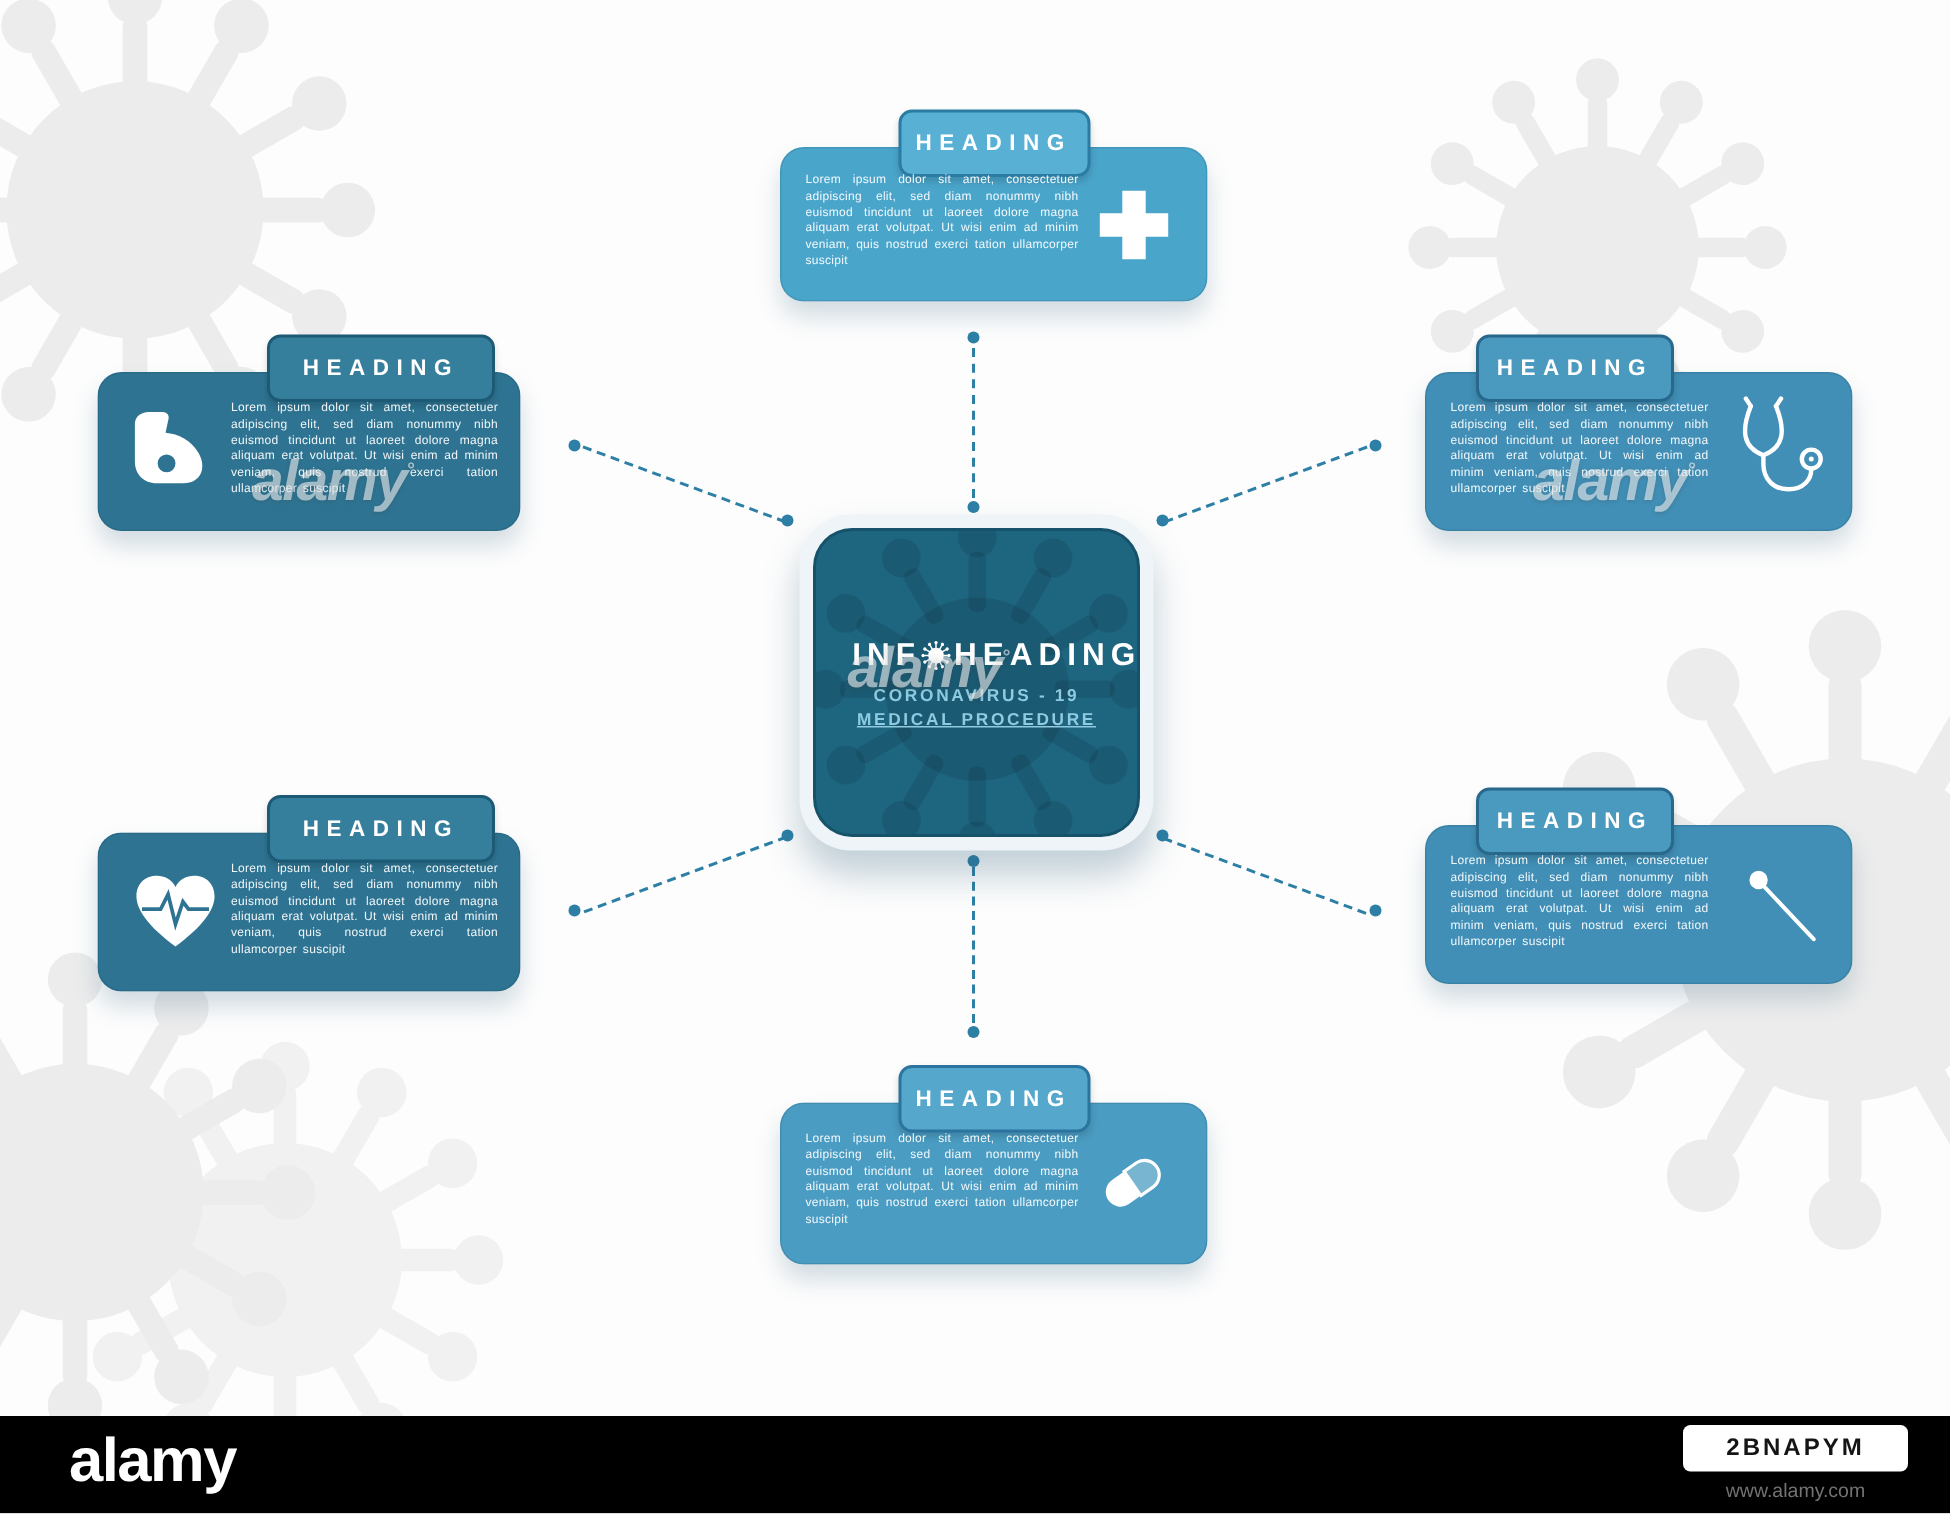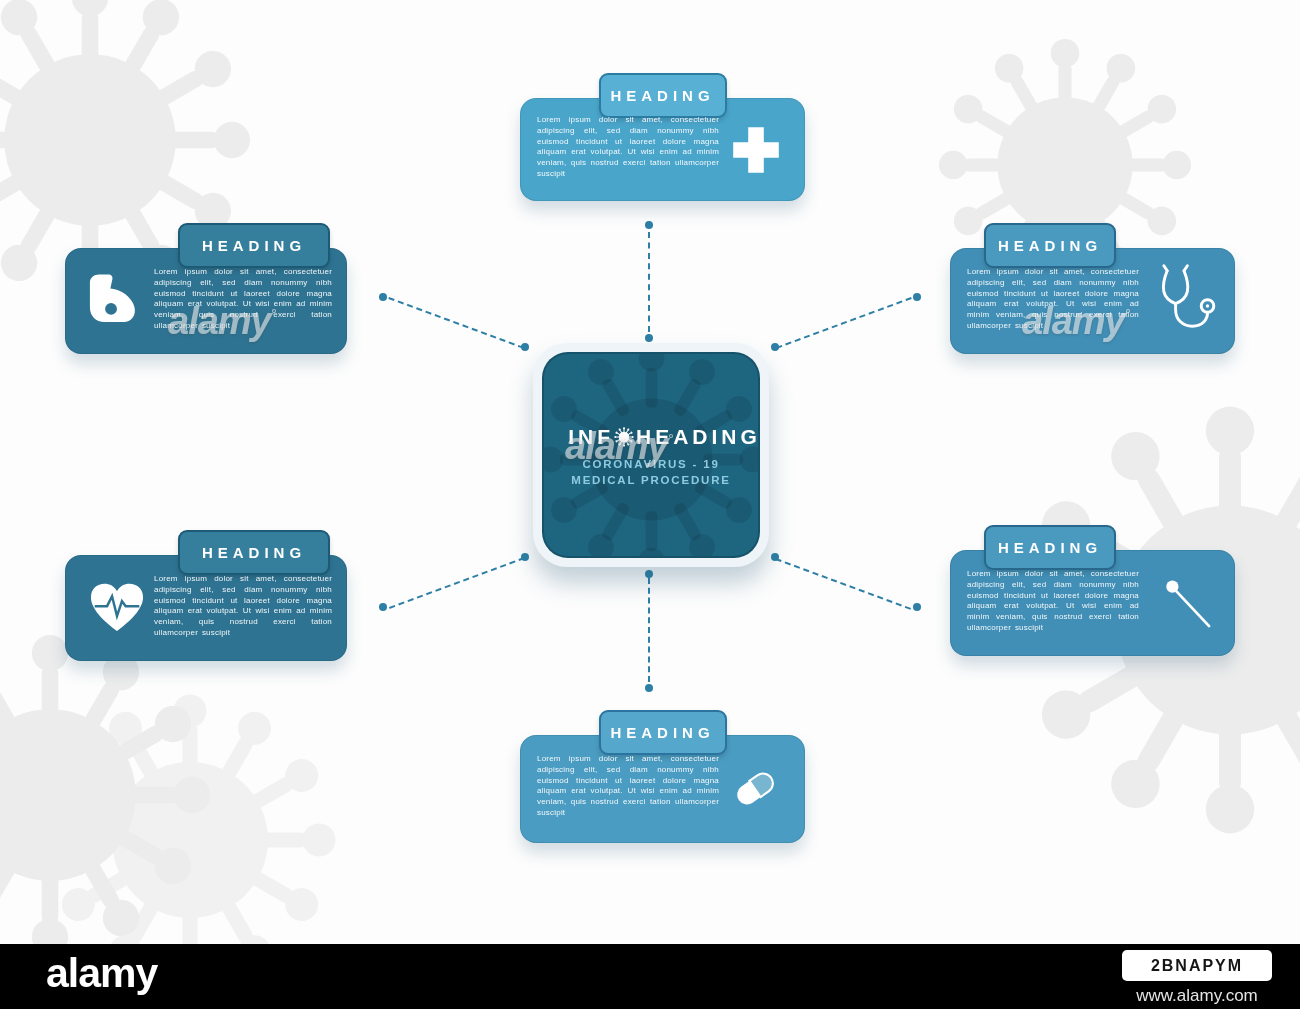--- a/index.html
+++ b/index.html
@@ -64,21 +64,21 @@
                   background: #1E6580; border-radius: 26px; overflow: hidden;
                   border: 2px solid rgba(0,30,45,0.25);
                   display: flex; flex-direction: column; align-items: center; justify-content: center; }
   .center-inner svg.cwm { position: absolute; left: -10px; top: -12px; width: 235px; height: 235px;
                           fill: rgba(0,0,0,0.10); }
   .c-title { position: relative; display: flex; align-items: center; color: #fff;
              font-weight: bold; font-size: 21px; letter-spacing: 4px; margin-left: 27px; }
   .c-title svg { width: 20px; height: 20px; fill: #fff; margin: 0 2px 0 0; }
   .c-sub { position: relative; margin-top: 9px; color: #8FCBE0; font-weight: bold;
            font-size: 11.5px; letter-spacing: 1.8px; }
-  .c-sub2 { margin-top: 4px; }
+  .c-sub2 { margin-top: 4px; text-decoration: underline; }
 
   
   .dot    { position: absolute; width: 8px; height: 8px; border-radius: 50%;
             background: #2d7fa5; z-index: 5; }
   .dash-v { position: absolute; width: 0; border-left: 2px dashed #2d7fa5; z-index: 4; }
   .dash-d { position: absolute; height: 0; border-top: 2px dashed #2d7fa5;
             transform-origin: 0 0; z-index: 4; }
 
   
   .wm { position: absolute; z-index: 40; color: rgba(255,255,255,0.55);
@@ -89,21 +89,21 @@
   
   .footer { position: absolute; left: 0; bottom: 0; width: 1300px; height: 65px;
             background: #000; z-index: 100; }
   .footer .logo { position: absolute; left: 46px; top: 6px; color: #fff;
                   font-size: 41px; font-weight: bold; letter-spacing: -1px; }
   .footer .id-pill { position: absolute; right: 28px; top: 6px; width: 150px; height: 31px;
                      background: #fff; border-radius: 5px; color: #151515;
                      display: flex; align-items: center; justify-content: center;
                      font-weight: bold; letter-spacing: 2px; font-size: 16px; }
   .footer .site { position: absolute; right: 28px; top: 42px; width: 150px;
-                  text-align: center; color: #e5e5e5; font-size: 17px; }
+                  text-align: center; color: #737373; font-size: 13px; }
 </style>
 </head>
 <body>
 
 <div class="stage">
 
   <svg width="0" height="0" style="position:absolute" aria-hidden="true">
     <defs>
       <g id="spike">
           <rect x="-5" y="44" width="10" height="34" rx="4"></rect>

